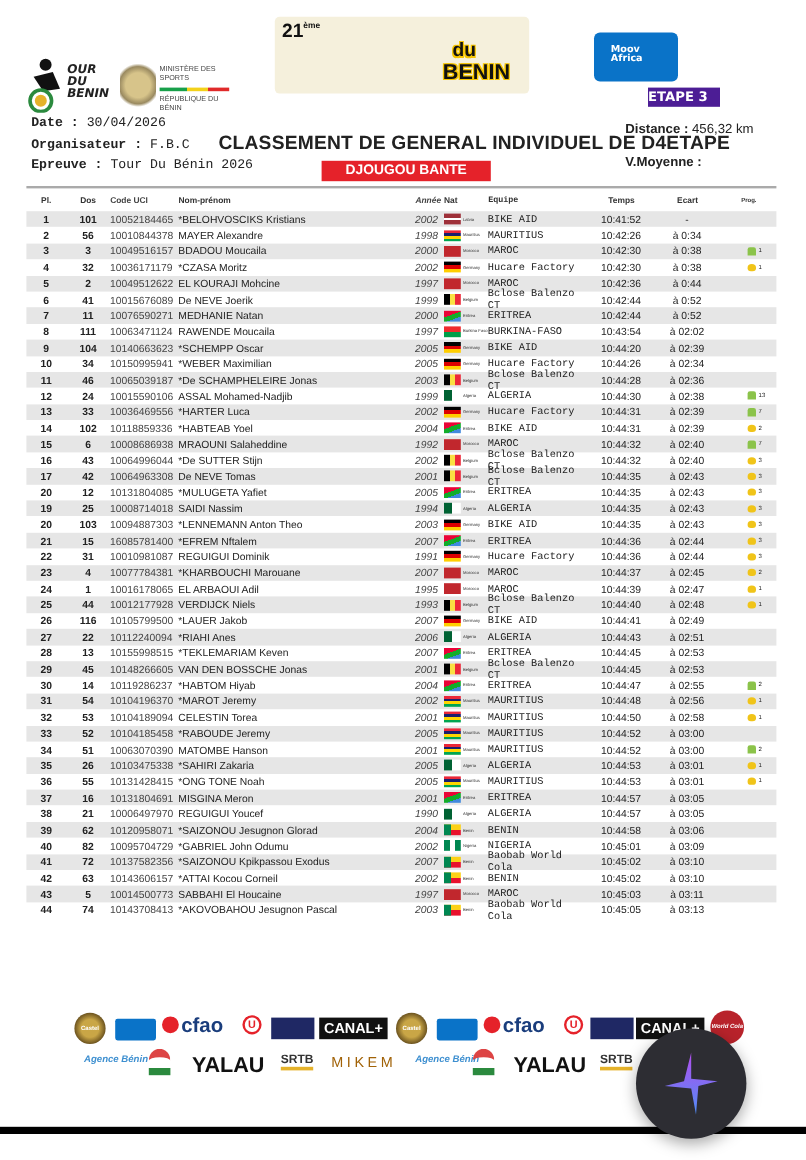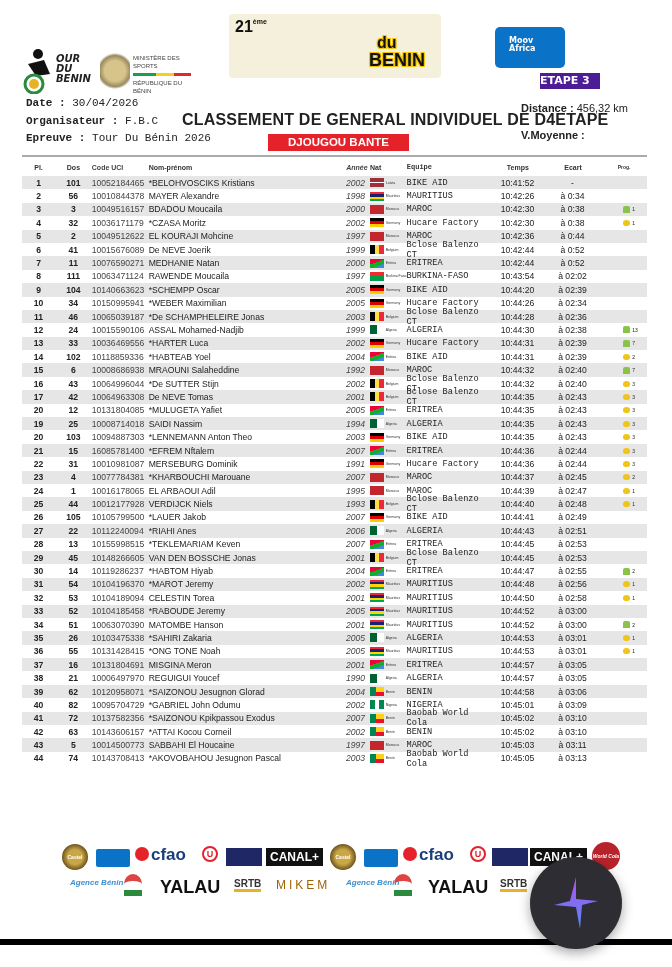--- a/index.html
+++ b/index.html
@@ -501,21 +501,21 @@
         <div class="c-ecart">à 02:44</div>
         <div class="c-prog">
           <span class="prog-down"></span>
           <span>3</span>
         </div>
       </div>
       <div class="row">
         <div class="c-pl">22</div>
         <div class="c-dos">31</div>
         <div class="c-uci">10010981087</div>
-        <div class="c-name">MERSEBURG Dominik</div>
+        <div class="c-name">REGUIGUI Dominik</div>
         <div class="c-year">1991</div>
         <div class="c-nat">
           <span class="flag" style="background: linear-gradient(rgb(0, 0, 0) 0px, rgb(0, 0, 0) 33%, rgb(221, 0, 0) 33%, rgb(221, 0, 0) 66%, rgb(255, 206, 0) 66%);"></span>
           <span class="natlbl">Germany</span>
         </div>
         <div class="c-team">Hucare Factory</div>
         <div class="c-time">10:44:36</div>
         <div class="c-ecart">à 02:44</div>
         <div class="c-prog">
           <span class="prog-down"></span>
@@ -571,21 +571,21 @@
         <div class="c-team">Bclose Balenzo CT</div>
         <div class="c-time">10:44:40</div>
         <div class="c-ecart">à 02:48</div>
         <div class="c-prog">
           <span class="prog-down"></span>
           <span>1</span>
         </div>
       </div>
       <div class="row">
         <div class="c-pl">26</div>
-        <div class="c-dos">105</div>
+        <div class="c-dos">116</div>
         <div class="c-uci">10105799500</div>
         <div class="c-name">*LAUER Jakob</div>
         <div class="c-year">2007</div>
         <div class="c-nat">
           <span class="flag" style="background: linear-gradient(rgb(0, 0, 0) 0px, rgb(0, 0, 0) 33%, rgb(221, 0, 0) 33%, rgb(221, 0, 0) 66%, rgb(255, 206, 0) 66%);"></span>
           <span class="natlbl">Germany</span>
         </div>
         <div class="c-team">BIKE AID</div>
         <div class="c-time">10:44:41</div>
         <div class="c-ecart">à 02:49</div>

